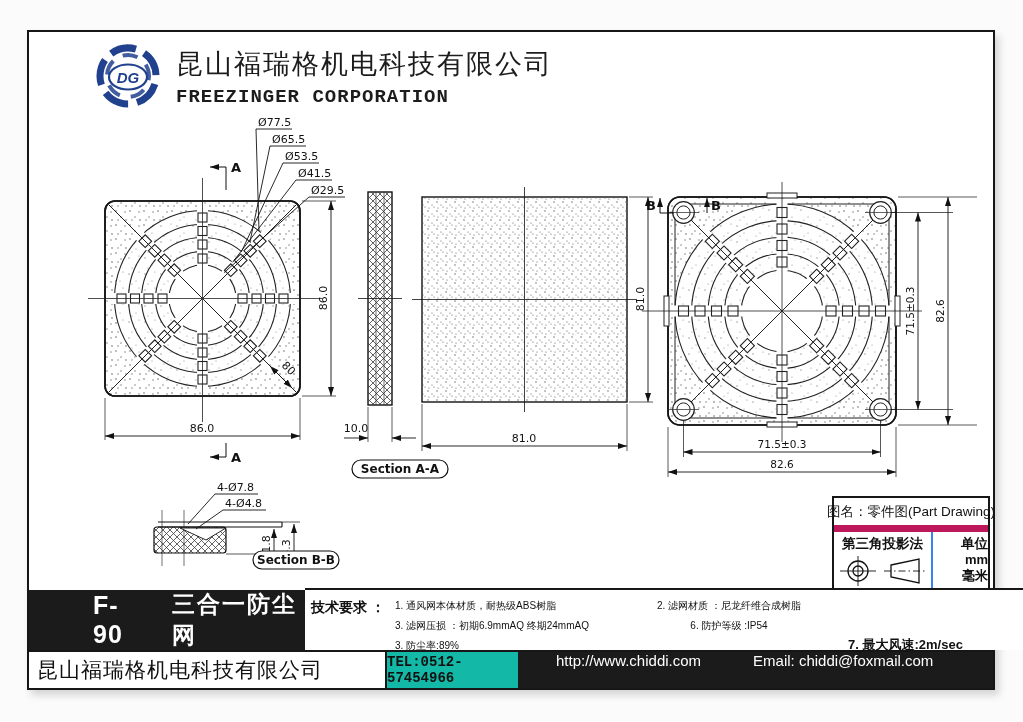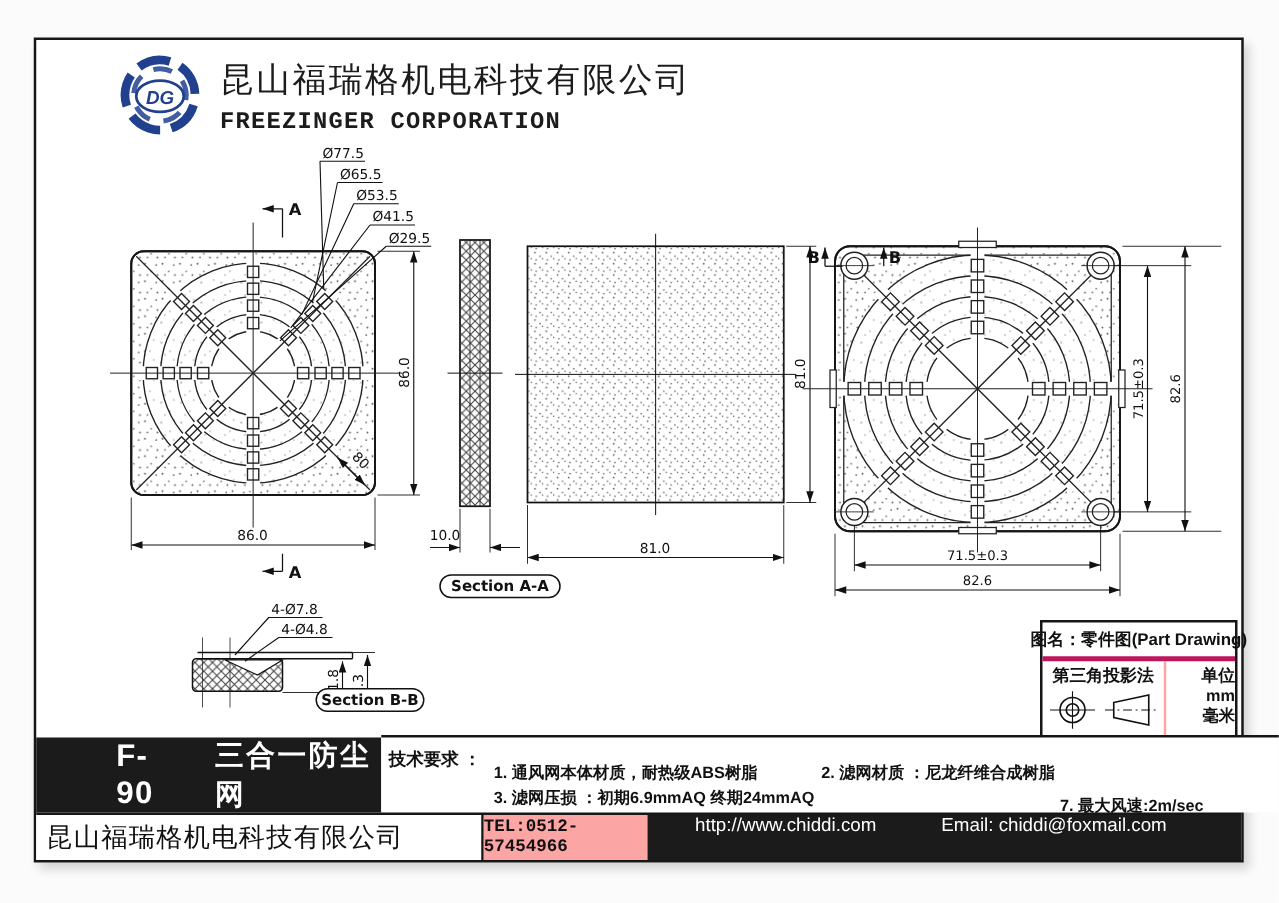--- a/index.html
+++ b/index.html
@@ -11,47 +11,47 @@
   .logo{position:absolute;left:90px;top:42px;width:76px;height:68px;}
   .co-block{position:absolute;left:176px;top:46px;}
   .co-cn{font-size:27px;letter-spacing:2px;color:#1c1c1c;}
   .co-en{font-family:"Liberation Mono","DejaVu Sans Mono",monospace;font-weight:700;
     font-size:19px;letter-spacing:1px;margin-top:4px;color:#1c1c1c;}
   
   .drawing{position:absolute;left:30px;top:110px;width:960px;height:480px;}
   .drawing text{font-family:"DejaVu Sans","Liberation Sans",sans-serif;fill:#111;}
   
   .tblock{position:absolute;left:832px;top:496px;width:154px;height:92px;border:2px solid #161616;background:#fff;}
-  .tblock .row1{height:27px;border-bottom:4px solid #be185d;display:flex;align-items:center;justify-content:center;
-    font-size:13.5px;font-weight:700;white-space:nowrap;}
+  .tblock .row1{height:27px;border-bottom:7px solid #be185d;display:flex;align-items:center;justify-content:center;
+    font-size:13.5px;font-weight:400;white-space:nowrap;}
   .tblock .row2{display:flex;height:61px;}
-  .tblock .proj{width:97px;border-right:2px solid #fca5a5;display:flex;flex-direction:column;align-items:center;padding-top:3px;}
+  .tblock .proj{width:97px;border-right:2px solid #3b82f6;display:flex;flex-direction:column;align-items:center;padding-top:3px;}
   .tblock .proj .plabel{font-size:13.5px;font-weight:700;}
   .tblock .syms{display:flex;align-items:center;gap:6px;margin-top:2px;}
   .tblock .unit{flex:1;display:flex;flex-direction:column;align-items:flex-end;padding-top:4px;line-height:16px;}
   .tblock .unit .u1{font-size:13.5px;font-weight:700;}
   .tblock .unit .u2,.tblock .unit .u3{font-size:13px;font-weight:700;}
   
   .prodbox{position:absolute;left:29px;top:590px;width:276px;height:60px;background:#1b1b1b;color:#fff;
     display:flex;align-items:center;padding-left:28px;box-sizing:border-box;}
   .prodbox .model{font-size:25px;font-weight:700;letter-spacing:1px;margin-left:36px;}
   .prodbox .pname{font-size:23px;font-weight:700;margin-left:30px;letter-spacing:2px;}
   .tech{position:absolute;left:305px;top:588px;width:822px;height:62px;border-top:2px solid #161616;box-sizing:border-box;background:#fff;}
   .tech .tlabel{position:absolute;left:6px;top:9px;font-size:14px;font-weight:700;}
-  .tech .col{position:absolute;top:6px;font-size:13px;font-weight:700;line-height:20px;white-space:nowrap;margin-top:12px;}
+  .tech .col{position:absolute;top:6px;font-size:10px;font-weight:400;line-height:20px;white-space:nowrap;}
   .tech .c1{left:90px;}
   .tech .c2{left:352px;text-align:center;}
   .tech .item7{position:absolute;left:543px;top:46px;font-size:13px;font-weight:600;white-space:nowrap;}
   
   .footer{position:absolute;left:29px;top:650px;width:964px;height:38px;border-top:2px solid #161616;
     box-sizing:border-box;display:flex;}
   .footer .fco{width:358px;border-right:2px solid #161616;display:flex;align-items:center;padding-left:8px;
     font-size:21px;letter-spacing:1px;box-sizing:border-box;background:#fff;}
   .footer .ftel{width:131px;display:flex;align-items:center;justify-content:center;
-    font-family:"Liberation Mono","DejaVu Sans Mono",monospace;font-size:14px;font-weight:700;background:#fca5a5;}
+    font-family:"Liberation Mono","DejaVu Sans Mono",monospace;font-size:14px;font-weight:700;background:#14b8a6;}
   .footer .fblack{flex:1;background:#1b1b1b;color:#fff;display:flex;align-items:flex-start;
     font-size:15px;font-weight:400;}
   .footer .fweb{margin-left:38px;}
   .footer .femail{margin-left:52px;}
 </style>
 </head>
 <body>
 
 <div id="stage">
   <div class="sheet"></div>
@@ -373,20 +373,21 @@
 
   <div class="tech">
     <div class="tlabel">技术要求 ：</div>
     <div class="col c1">
       <div>1. 通风网本体材质，耐热级ABS树脂</div>
       <div>3. 滤网压损 ：初期6.9mmAQ  终期24mmAQ</div>
       <div>3. 防尘率:89%</div>
     </div>
     <div class="col c2">
       <div>2. 滤网材质 ：尼龙纤维合成树脂</div>
+      <div>6. 防护等级 :IP54</div>
     </div>
     <div class="item7">7. 最大风速:2m/sec</div>
   </div>
 
   <div class="footer">
     <div class="fco">昆山福瑞格机电科技有限公司</div>
     <div class="ftel">TEL:0512-57454966</div>
     <div class="fblack">
       <span class="fweb">http://www.chiddi.com</span>
       <span class="femail">Email: chiddi@foxmail.com</span>

